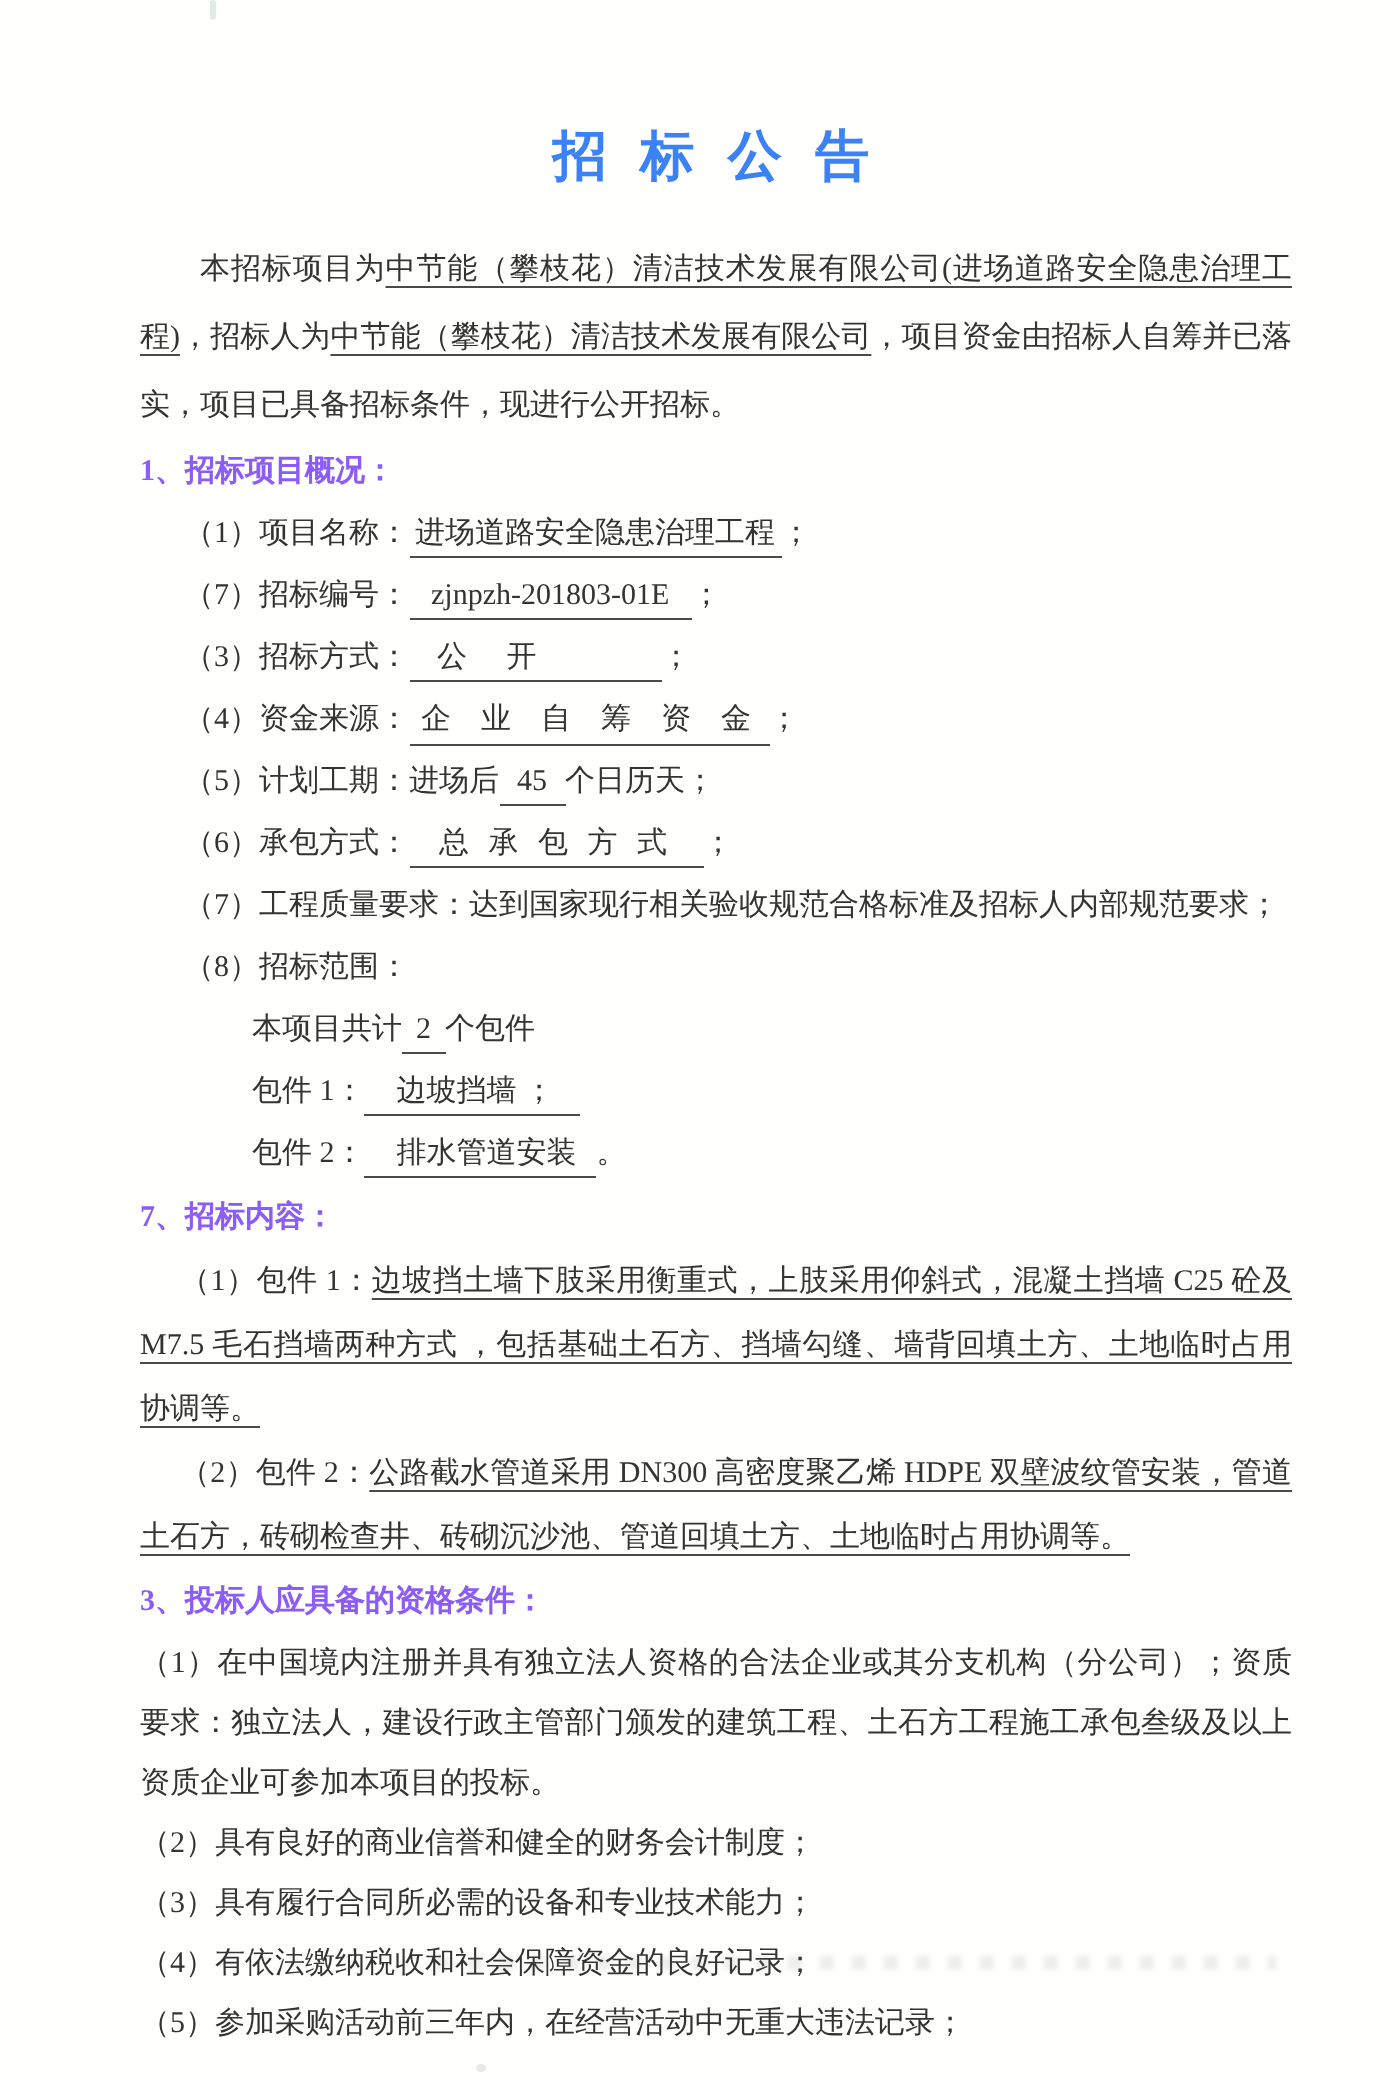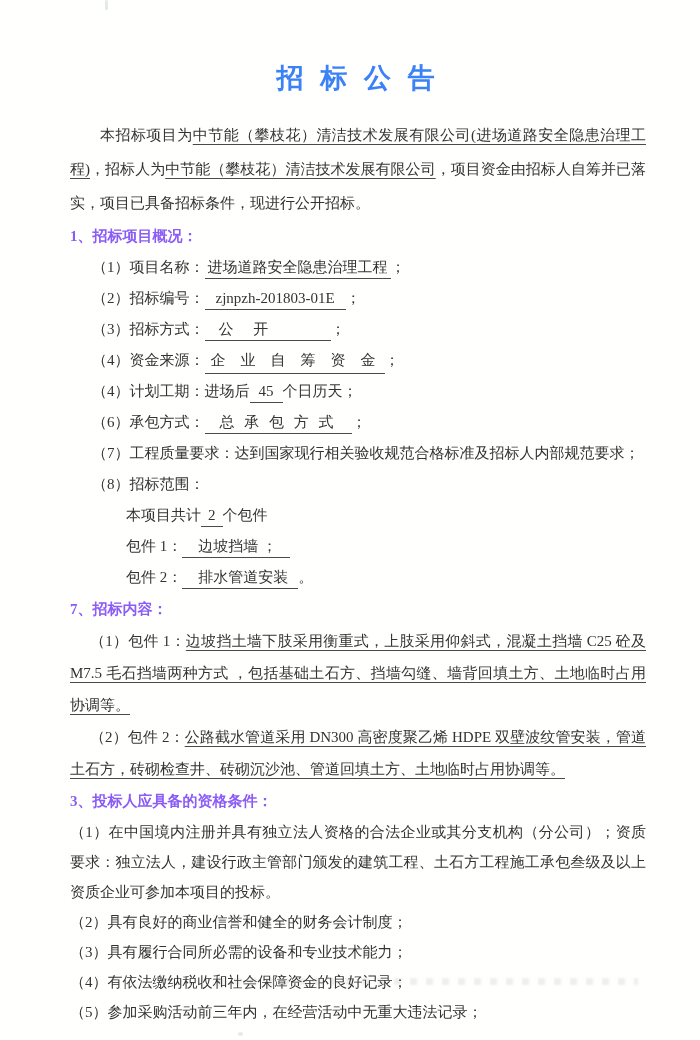--- a/index.html
+++ b/index.html
@@ -123,27 +123,27 @@
   <div class="speck-top"></div>
 
   <h1 class="doc-title">招 标 公 告</h1>
 
   <p class="intro"><span>本招标项目为</span><span class="u-flow">中节能（攀枝花）清洁技术发展有限公司(进场道路安全隐患治理工程)</span><span>，招标人为</span><span class="u-flow">中节能（攀枝花）清洁技术发展有限公司</span><span>，项目资金由招标人自筹并已落实，项目已具备招标条件，现进行公开招标。</span></p>
 
   <p class="sec-heading">1、招标项目概况：</p>
 
   <p class="item-line"><span>（1）项目名称：</span><span class="blank b-name">进场道路安全隐患治理工程</span><span>；</span></p>
 
-  <p class="item-line"><span>（2）招标编号：</span><span class="blank b-code">zjnpzh-201803-01E</span><span>；</span></p>
+  <p class="item-line"><span>（7）招标编号：</span><span class="blank b-code">zjnpzh-201803-01E</span><span>；</span></p>
 
   <p class="item-line"><span>（3）招标方式：</span><span class="blank b-open">公 开</span><span>；</span></p>
 
   <p class="item-line"><span>（4）资金来源：</span><span class="blank b-fund">企 业 自 筹 资 金</span><span>；</span></p>
 
-  <p class="item-line"><span>（4）计划工期：进场后</span><span class="blank b-days">45</span><span>个日历天；</span></p>
+  <p class="item-line"><span>（5）计划工期：进场后</span><span class="blank b-days">45</span><span>个日历天；</span></p>
 
   <p class="item-line"><span>（6）承包方式：</span><span class="blank b-contract">总 承 包 方 式</span><span>；</span></p>
 
   <p class="item-line">（7）工程质量要求：达到国家现行相关验收规范合格标准及招标人内部规范要求；</p>
 
   <p class="item-line">（8）招标范围：</p>
 
   <p class="scope-line"><span>本项目共计</span><span class="blank b-count">2</span><span>个包件</span></p>
 
   <p class="scope-line"><span>包件 1：</span><span class="blank b-pkg1">边坡挡墙 ；</span><span></span></p>

